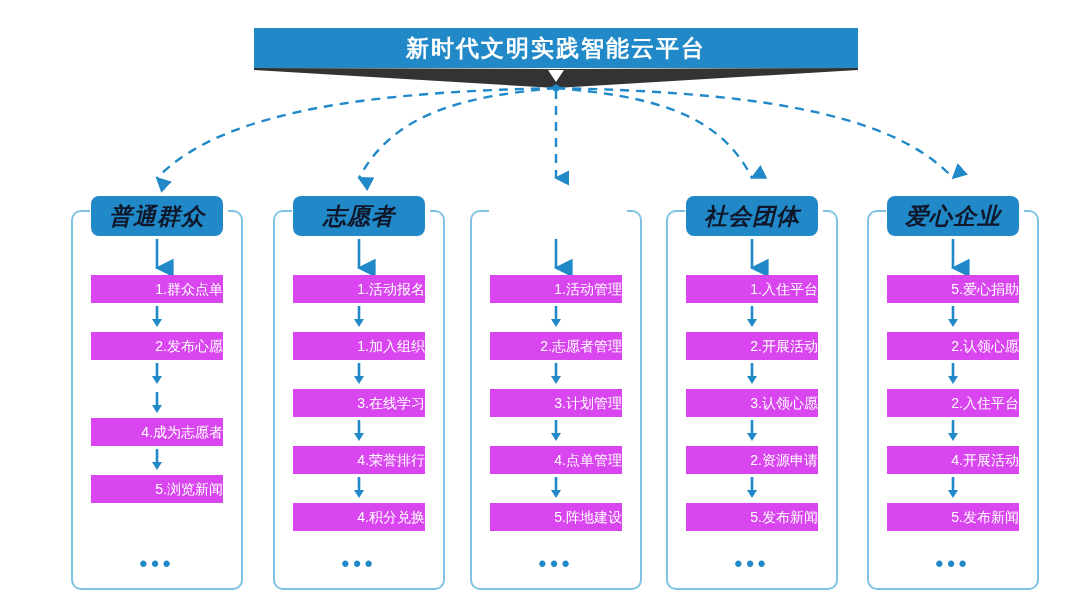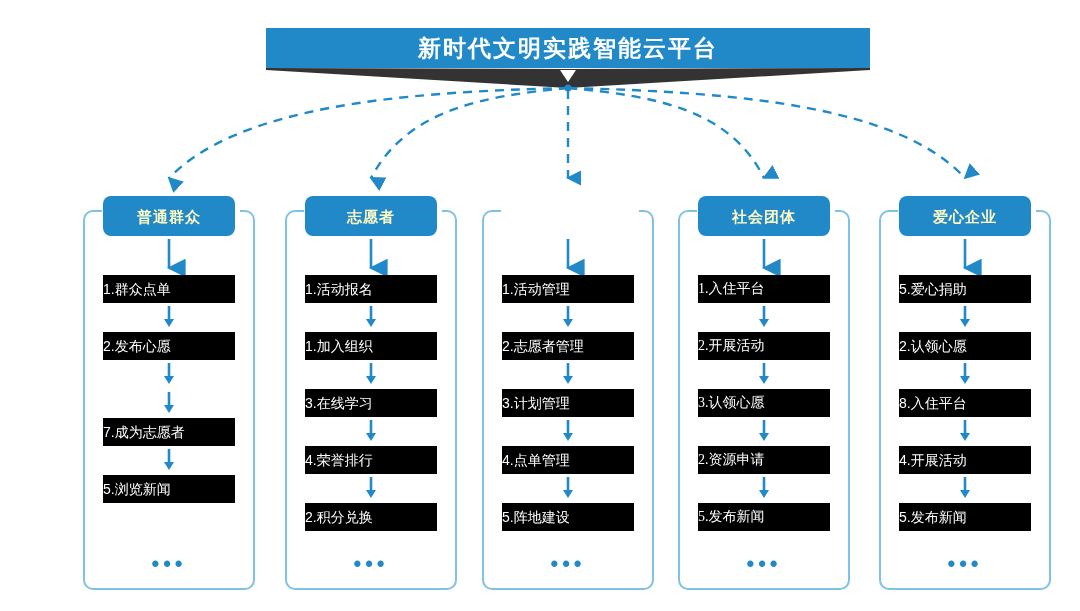--- a/index.html
+++ b/index.html
@@ -10,21 +10,21 @@
   body {
     width: 1080px;
     height: 611px;
     position: relative;
     overflow: hidden;
     font-family: "Liberation Sans", "DejaVu Sans", sans-serif;
   }
 
   #stage {
     position: absolute;
-    left: 12px; top: 0;
+    left: 0; top: 0;
     width: 884px;
     height: 611px;
   }
 
   
   #banner-wrap {
     position: absolute;
     left: 0;
     top: 0;
     width: 1080px;
@@ -94,41 +94,42 @@
     width: 132px;
     height: 40px;
     background: #2189C8;
     border-radius: 8px;
     display: flex;
     align-items: center;
     justify-content: center;
     z-index: 5;
   }
   .col-header-label {
-    color: #fef9c3;
-    font-size: 15px;
+    color: #0f172a;
+    font-size: 23px;
     font-weight: bold;
     letter-spacing: 1px;
     white-space: nowrap;
     line-height: 1;
+    font-style: italic;
   }
 
   .col-items {
     position: absolute;
     top: 275px;
     width: 132px;
     z-index: 4;
   }
   .item-box {
     width: 132px;
     height: 28px;
-    background: #000000;
+    background: #d946ef;
     display: flex;
     align-items: center;
-    justify-content: flex-start;
+    justify-content: flex-end;
     box-sizing: border-box;
   }
   .item-label {
     color: #ffffff;
     font-size: 14px;
     line-height: 1;
     white-space: nowrap;
   }
   .item-gap {
     height: 29px;
@@ -247,21 +248,21 @@
           <polygon points="2,13 12,13 7,21" fill="#2189C8"></polygon>
         </svg>
       </div>
       <div class="item-gap">
         <svg class="dn-arrow" width="14" height="22" viewBox="0 0 14 22">
           <line x1="7" y1="0" x2="7" y2="14" stroke="#2189C8" stroke-width="2.6"></line>
           <polygon points="2,13 12,13 7,21" fill="#2189C8"></polygon>
         </svg>
       </div>
       <div class="item-box">
-        <span class="item-label">7.成为志愿者</span>
+        <span class="item-label">4.成为志愿者</span>
       </div>
       <div class="item-gap">
         <svg class="dn-arrow" width="14" height="22" viewBox="0 0 14 22">
           <line x1="7" y1="0" x2="7" y2="14" stroke="#2189C8" stroke-width="2.6"></line>
           <polygon points="2,13 12,13 7,21" fill="#2189C8"></polygon>
         </svg>
       </div>
       <div class="item-box">
         <span class="item-label">5.浏览新闻</span>
       </div>
@@ -297,21 +298,21 @@
       <div class="item-box">
         <span class="item-label">4.荣誉排行</span>
       </div>
       <div class="item-gap">
         <svg class="dn-arrow" width="14" height="22" viewBox="0 0 14 22">
           <line x1="7" y1="0" x2="7" y2="14" stroke="#2189C8" stroke-width="2.6"></line>
           <polygon points="2,13 12,13 7,21" fill="#2189C8"></polygon>
         </svg>
       </div>
       <div class="item-box">
-        <span class="item-label">2.积分兑换</span>
+        <span class="item-label">4.积分兑换</span>
       </div>
     </div>
   <div class="col-items" style="left:490px;">
       <div class="item-box">
         <span class="item-label">1.活动管理</span>
       </div>
       <div class="item-gap">
         <svg class="dn-arrow" width="14" height="22" viewBox="0 0 14 22">
           <line x1="7" y1="0" x2="7" y2="14" stroke="#2189C8" stroke-width="2.6"></line>
           <polygon points="2,13 12,13 7,21" fill="#2189C8"></polygon>
@@ -341,21 +342,21 @@
       <div class="item-gap">
         <svg class="dn-arrow" width="14" height="22" viewBox="0 0 14 22">
           <line x1="7" y1="0" x2="7" y2="14" stroke="#2189C8" stroke-width="2.6"></line>
           <polygon points="2,13 12,13 7,21" fill="#2189C8"></polygon>
         </svg>
       </div>
       <div class="item-box">
         <span class="item-label">5.阵地建设</span>
       </div>
     </div>
-  <div class="col-items" style="left:686px;font-family:Liberation Serif, serif;">
+  <div class="col-items" style="left:686px;">
       <div class="item-box">
         <span class="item-label">1.入住平台</span>
       </div>
       <div class="item-gap">
         <svg class="dn-arrow" width="14" height="22" viewBox="0 0 14 22">
           <line x1="7" y1="0" x2="7" y2="14" stroke="#2189C8" stroke-width="2.6"></line>
           <polygon points="2,13 12,13 7,21" fill="#2189C8"></polygon>
         </svg>
       </div>
       <div class="item-box">
@@ -402,21 +403,21 @@
       <div class="item-box">
         <span class="item-label">2.认领心愿</span>
       </div>
       <div class="item-gap">
         <svg class="dn-arrow" width="14" height="22" viewBox="0 0 14 22">
           <line x1="7" y1="0" x2="7" y2="14" stroke="#2189C8" stroke-width="2.6"></line>
           <polygon points="2,13 12,13 7,21" fill="#2189C8"></polygon>
         </svg>
       </div>
       <div class="item-box">
-        <span class="item-label">8.入住平台</span>
+        <span class="item-label">2.入住平台</span>
       </div>
       <div class="item-gap">
         <svg class="dn-arrow" width="14" height="22" viewBox="0 0 14 22">
           <line x1="7" y1="0" x2="7" y2="14" stroke="#2189C8" stroke-width="2.6"></line>
           <polygon points="2,13 12,13 7,21" fill="#2189C8"></polygon>
         </svg>
       </div>
       <div class="item-box">
         <span class="item-label">4.开展活动</span>
       </div>

